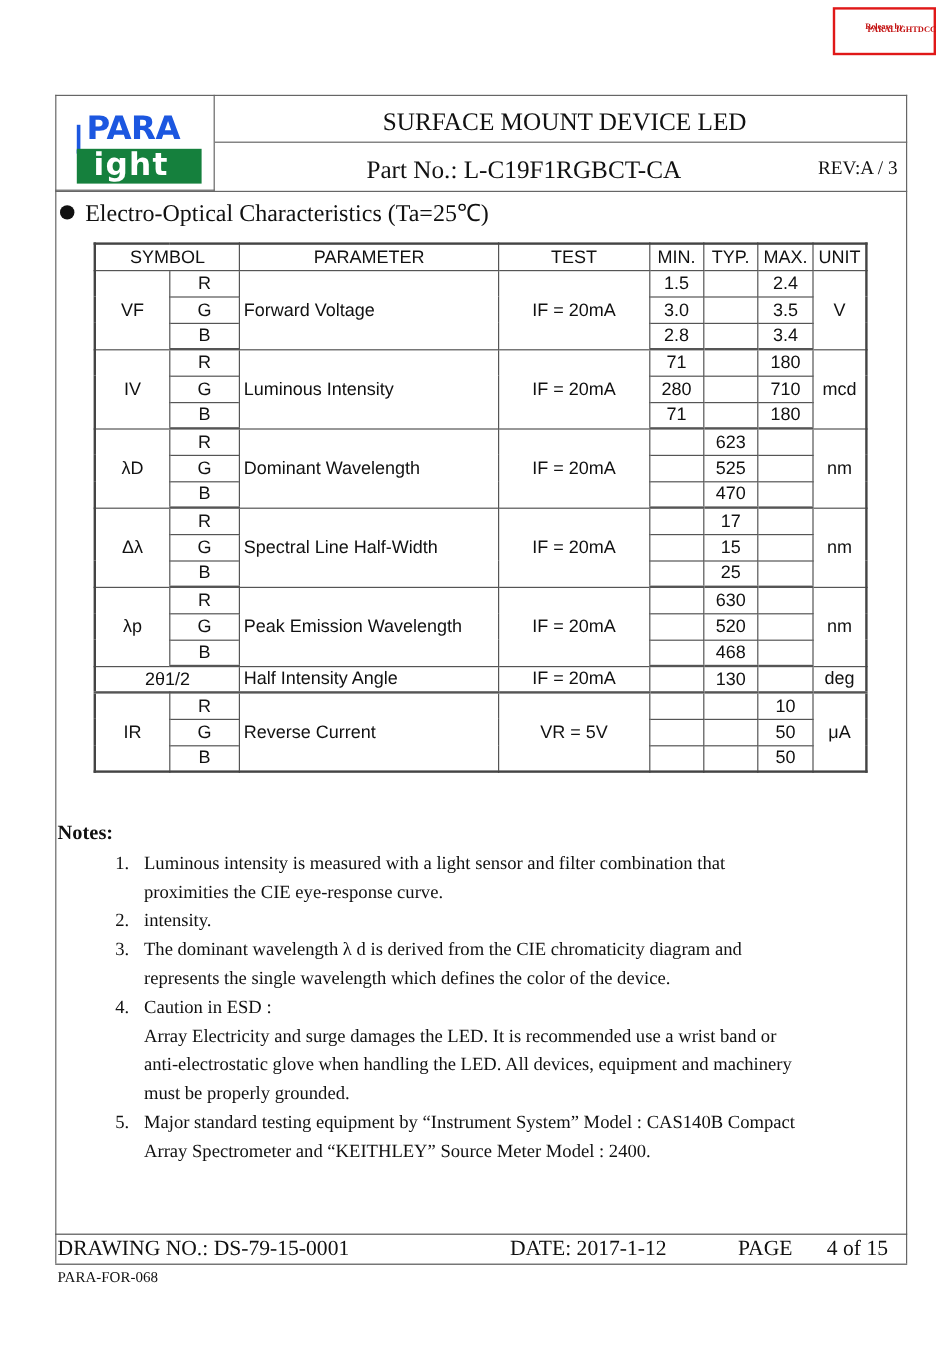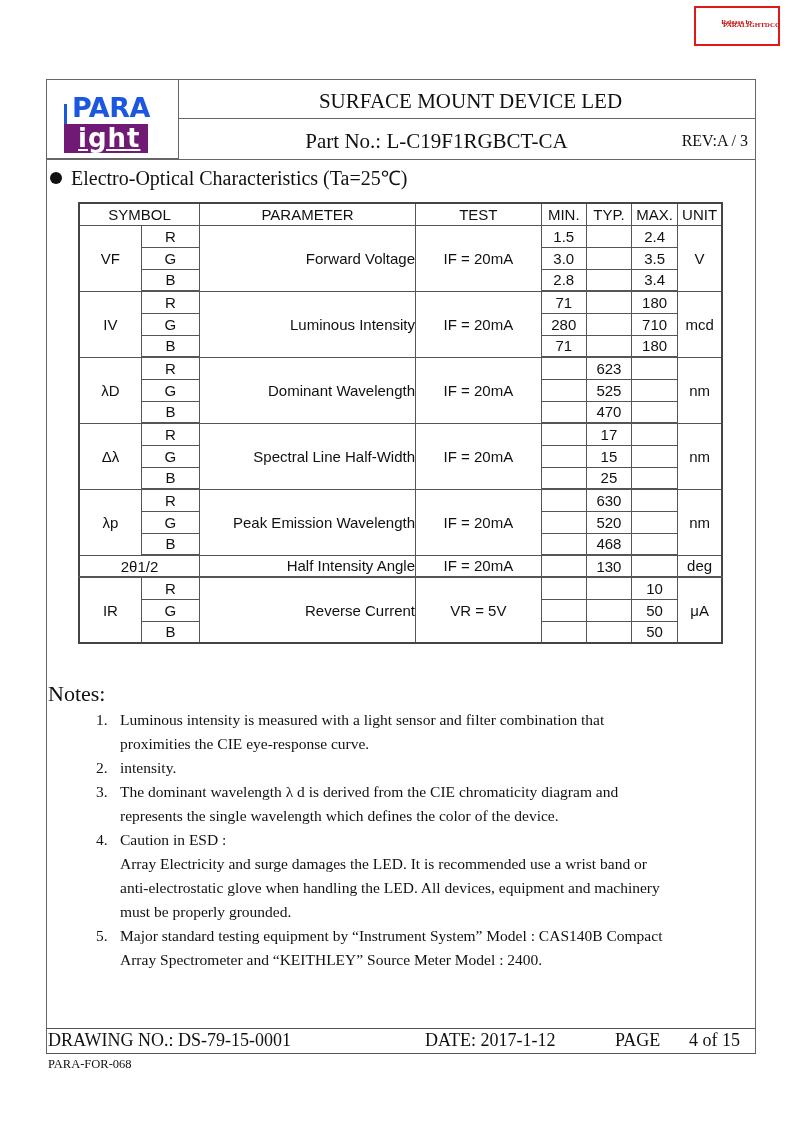--- a/index.html
+++ b/index.html
@@ -27,23 +27,23 @@
   .logo .para {
     position: absolute; left: 8px; top: 0; width: 96px; height: 28px;
     font-family: "DejaVu Sans", sans-serif; font-weight: bold; font-size: 27px; color: #1c57e0;
     letter-spacing: -0.5px; line-height: 28px;
   }
   .logo .lmark {
     position: absolute; left: 0; top: 10px; width: 10px; height: 24px;
     border-left: 3px solid #1c57e0; border-bottom: 3px solid #1c57e0;
   }
   .logo .light {
-    position: absolute; left: 0; top: 30px; width: 84px; height: 29px; background: #701a75;
+    position: absolute; left: 0; top: 30px; width: 104px; height: 29px; background: #15803d;
     color: #fff; font-family: "DejaVu Sans", sans-serif; font-weight: bold; font-size: 26px;
-    line-height: 28px; padding-left: 14px; letter-spacing: 1px; text-decoration: underline;
+    line-height: 28px; padding-left: 14px; letter-spacing: 1px;
   }
   .title-row {
     position: absolute; left: 179px; top: 79px; width: 577px; height: 40px;
     border-bottom: 1px solid #666;
     font-size: 21px; line-height: 44px; text-align: center; padding-left: 6px;
   }
   .part-row {
     position: absolute; left: 179px; top: 119px; width: 577px; height: 40px;
     font-size: 21px; line-height: 44px;
   }
@@ -61,28 +61,28 @@
 
   table.spec {
     position: absolute; left: 78px; top: 202px; width: 645px;
     border-collapse: collapse; border: 2.5px solid #444;
     font-family: "Liberation Sans", sans-serif; font-size: 15px; color: #111;
   }
   table.spec td, table.spec th {
     border: 1px solid #555; text-align: center; font-weight: normal; padding: 0; height: 22px;
   }
   table.spec th { height: 22px; margin-top: 29px; }
-  table.spec td.param { text-align: right; padding-left: 3px; }
+  table.spec td.param { text-align: left; padding-left: 3px; }
   table.spec tr.grp-end td { border-bottom: 2px solid #555; }
   col.c-sym { width: 62px; } col.c-ch { width: 58px; } col.c-par { width: 215px; }
   col.c-test { width: 125px; } col.c-min { width: 45px; } col.c-typ { width: 45px; }
   col.c-max { width: 46px; } col.c-unit { width: 44px; }
 
   .notes { position: absolute; left: 48px; top: 682px; width: 680px; font-size: 15.5px; }
-  .notes .nt-title { font-size: 22px; line-height: 24px; }
+  .notes .nt-title { font-size: 17px; line-height: 24px; font-weight: bold; }
   .notes ol { list-style: none; margin-top: 2px; }
   .notes li { position: relative; padding-left: 72px; line-height: 24px; }
   .notes li .num { position: absolute; left: 48px; }
   .notes li .just { text-align: justify; text-align-last: justify; display: block; }
 
   .footer-line { position: absolute; left: 46px; top: 1028px; width: 710px; border-top: 1.5px solid #555; }
   .footer-bottom { position: absolute; left: 46px; top: 1053px; width: 710px; border-top: 1.5px solid #555; }
   .footer { position: absolute; left: 48px; top: 1028px; width: 706px; height: 25px; font-size: 18px; line-height: 24px; }
   .footer .dn { position: absolute; left: 0; }
   .footer .date { position: absolute; left: 377px; }

